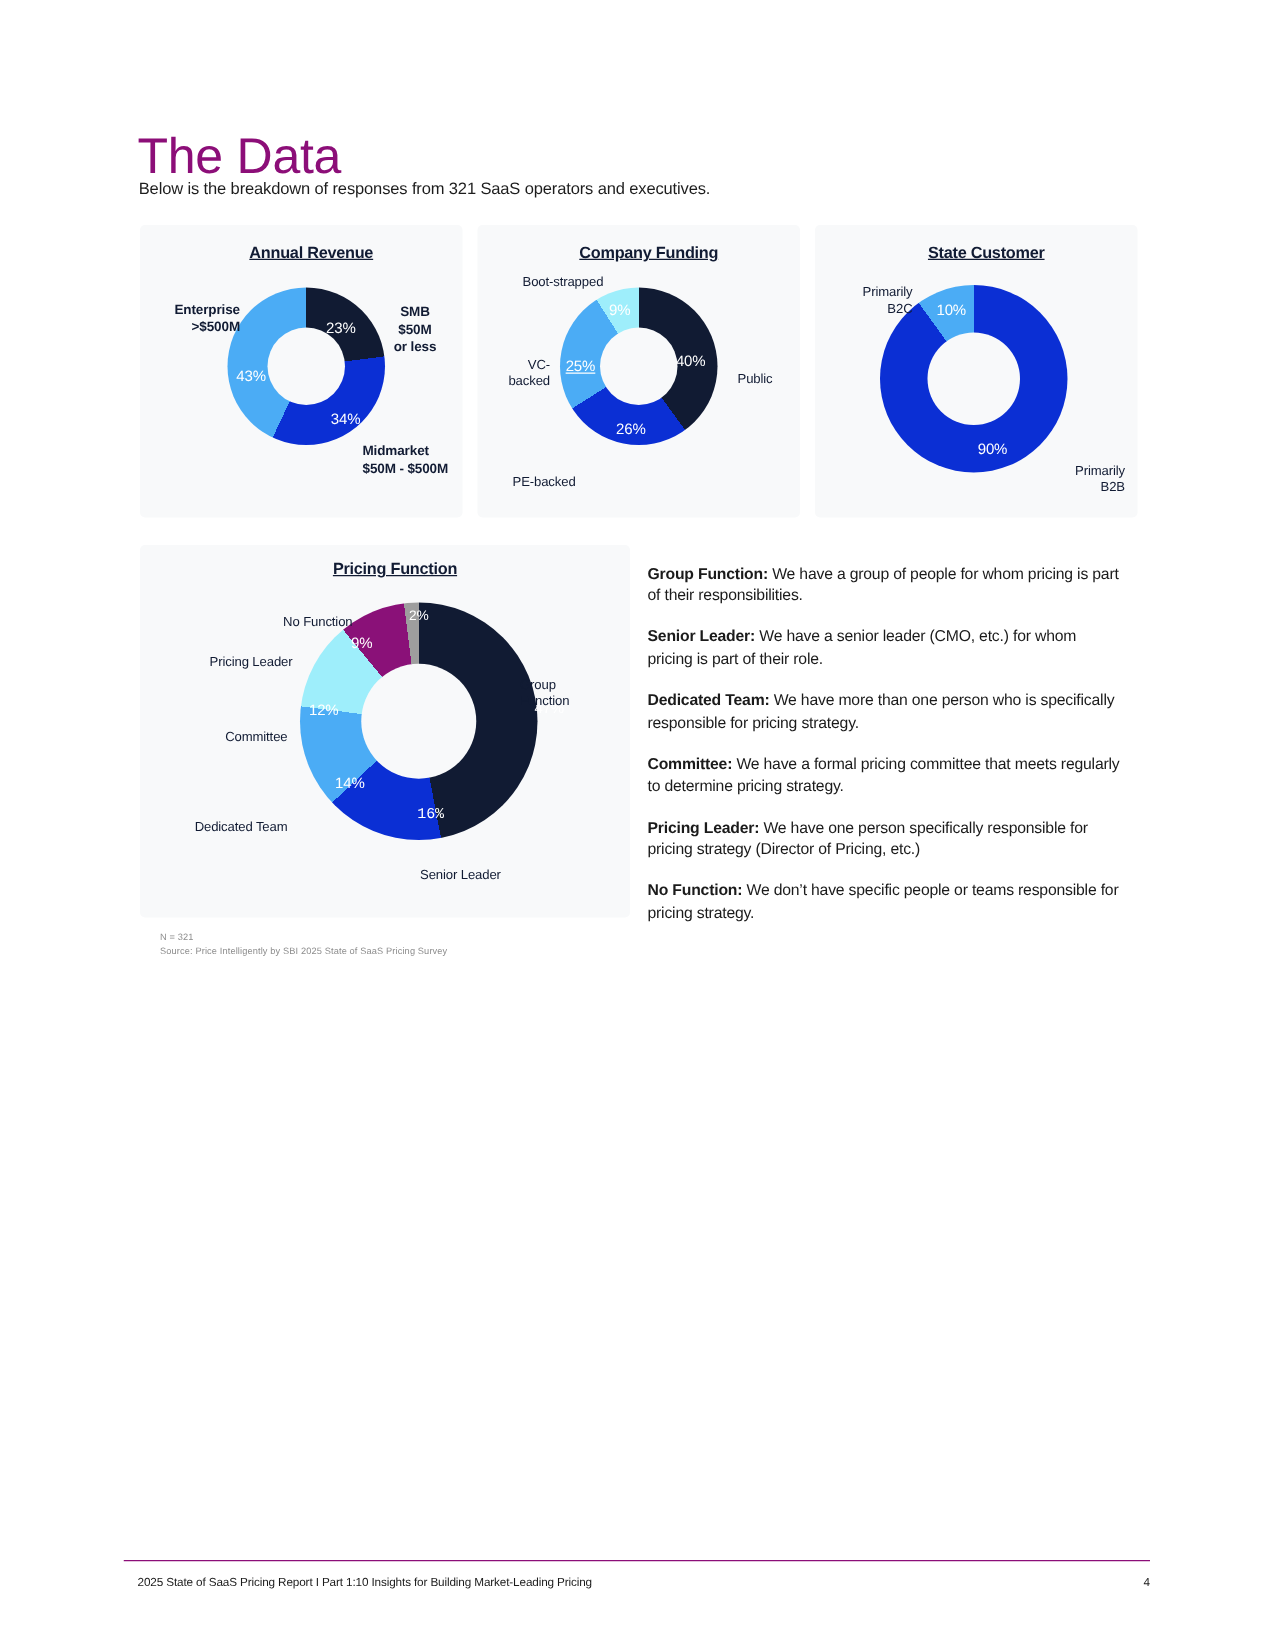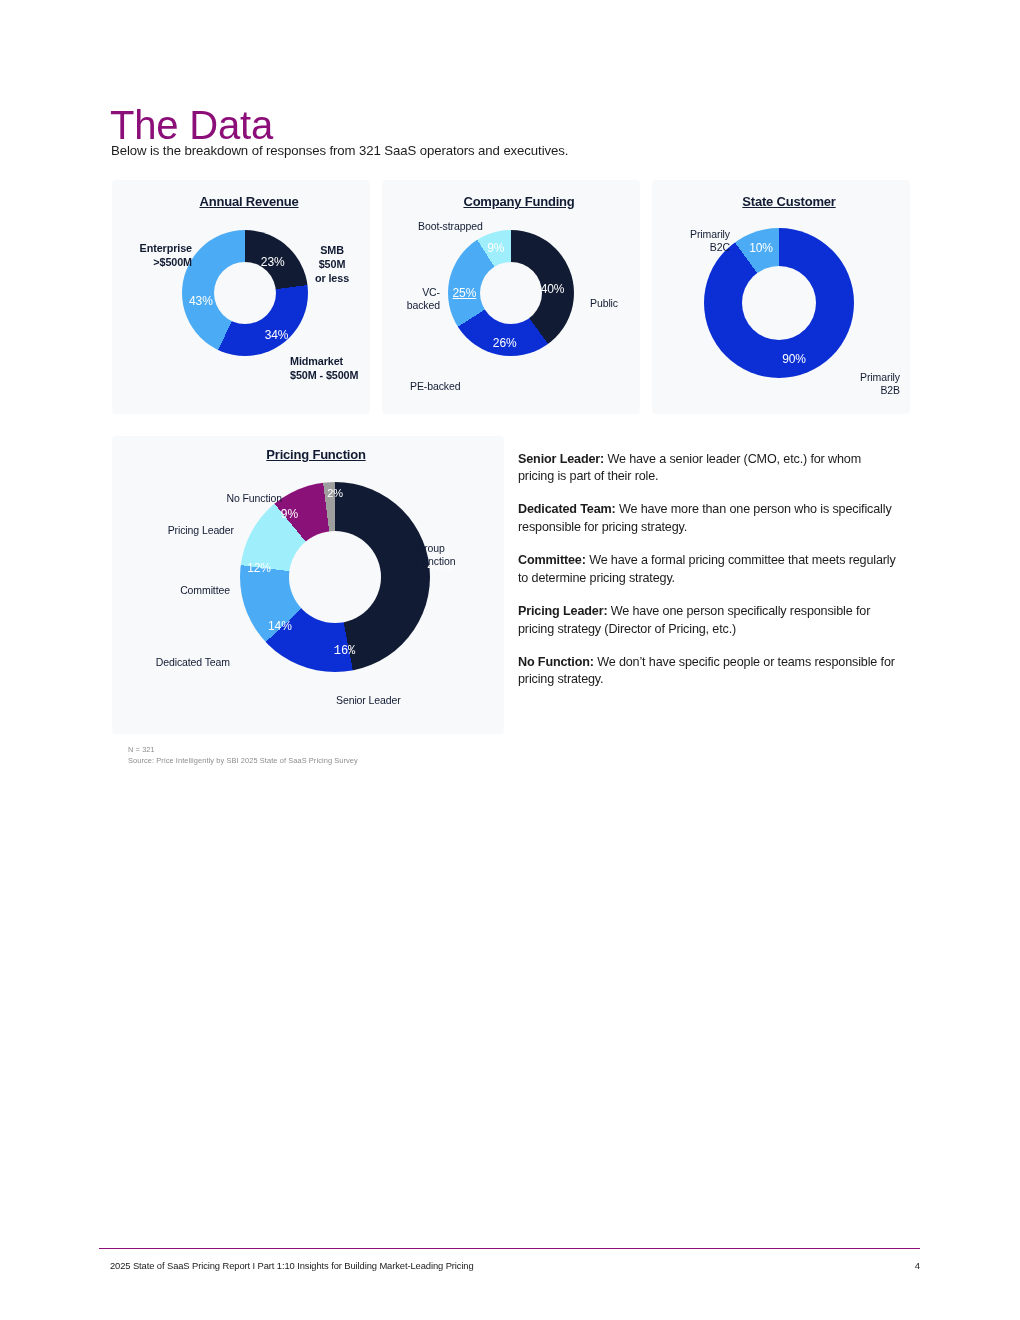--- a/index.html
+++ b/index.html
@@ -250,20 +250,23 @@
     <div class="cat right" style="left:78px;top:56px;width:92px;">No Function</div>
   </div>
 
   <div class="source-note">
     <div>N = 321</div>
     <div>Source: Price Intelligently by SBI 2025 State of SaaS Pricing Survey</div>
   </div>
 
   <div class="defs">
     <p class="def">
+      <span class="term">Group Function:</span><span> We have a group of people for whom pricing is part of their responsibilities.</span>
+    </p>
+    <p class="def">
       <span class="term">Senior Leader:</span><span> We have a senior leader (CMO, etc.) for whom pricing is part of their role.</span>
     </p>
     <p class="def">
       <span class="term">Dedicated Team:</span><span> We have more than one person who is specifically responsible for pricing strategy.</span>
     </p>
     <p class="def">
       <span class="term">Committee:</span><span> We have a formal pricing committee that meets regularly to determine pricing strategy.</span>
     </p>
     <p class="def">
       <span class="term">Pricing Leader:</span><span> We have one person specifically responsible for pricing strategy (Director of Pricing, etc.)</span>

